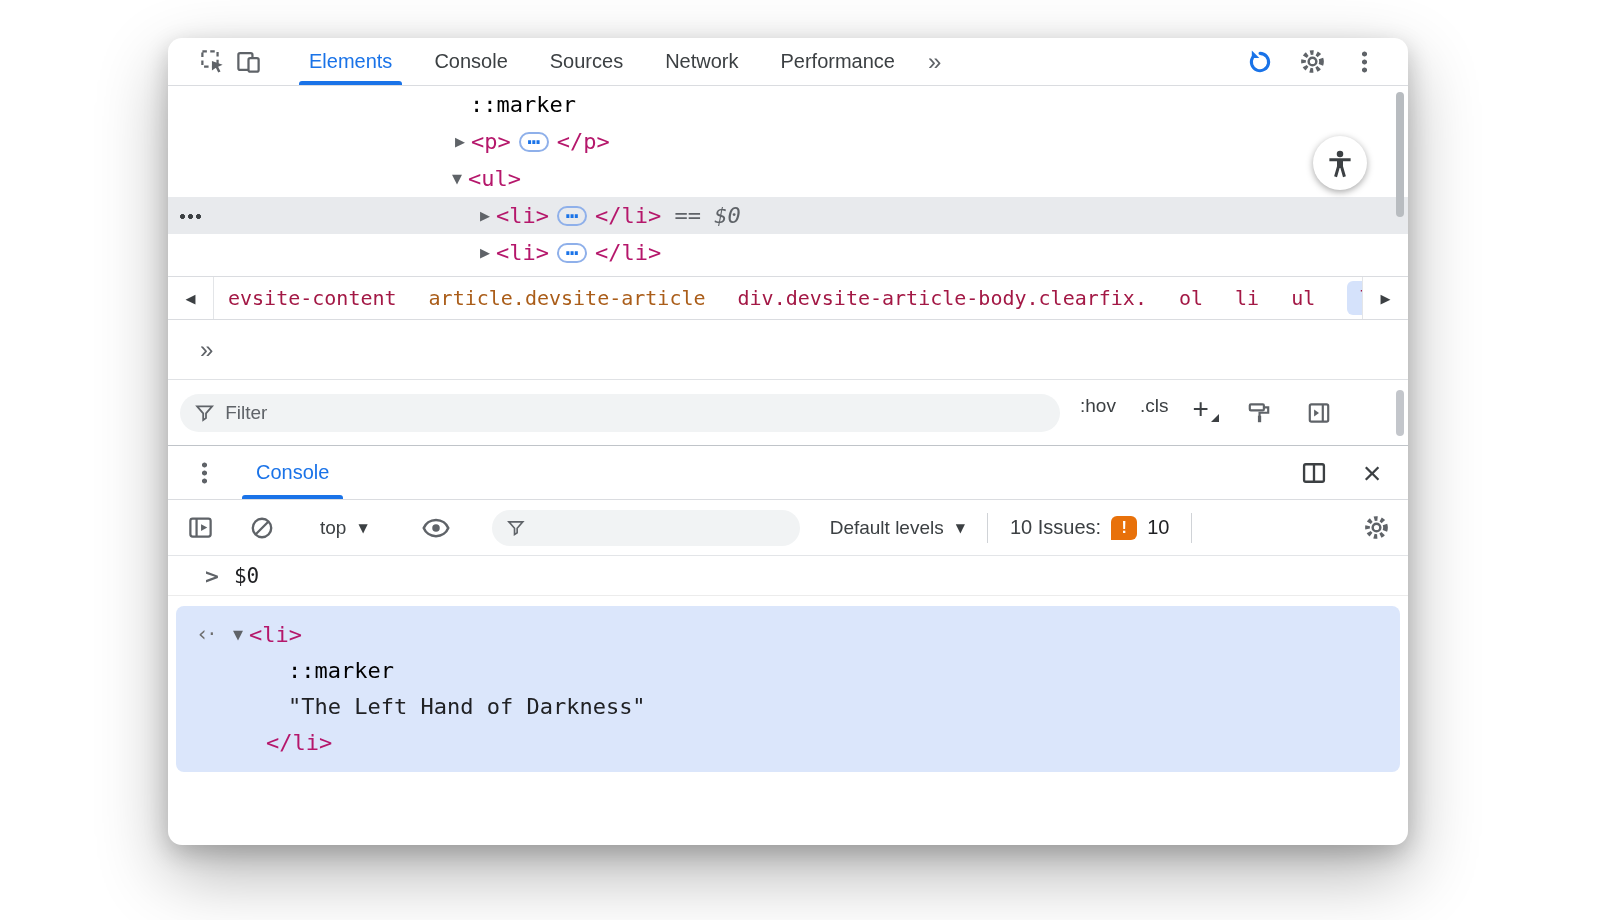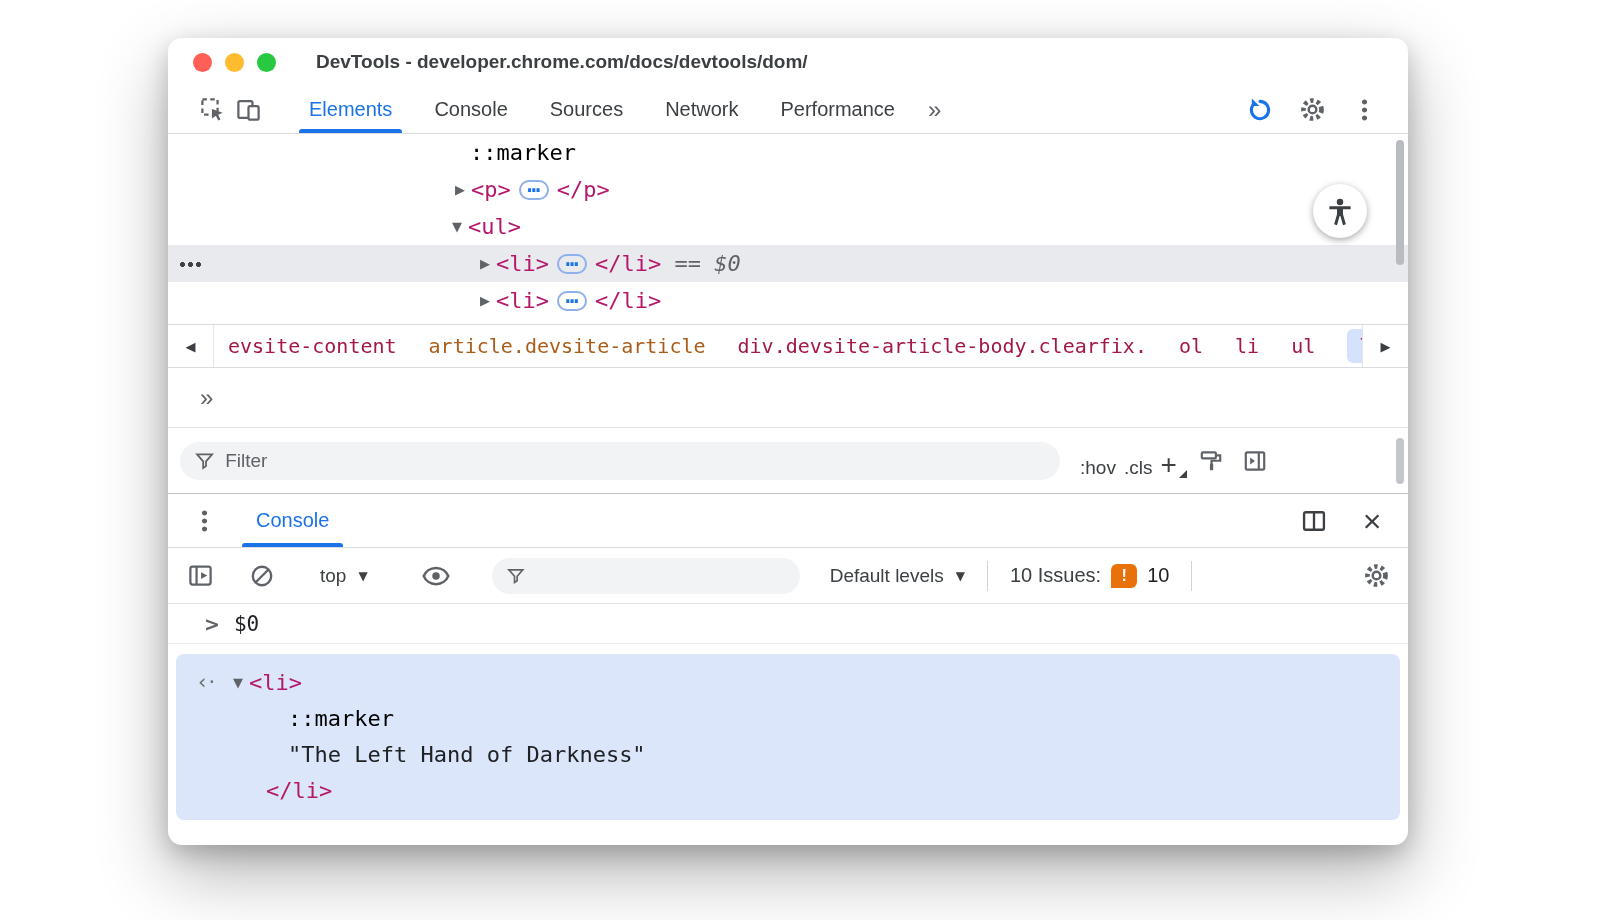--- a/index.html
+++ b/index.html
@@ -73,21 +73,21 @@
   .stab{position:relative;display:flex;align-items:center;padding:0 4px;margin-right:46px;font-size:20px;color:#202124;white-space:nowrap;}
   .stab.active{color:#1a73e8;}
   .stab.active::after{content:"";position:absolute;left:-12px;right:-12px;bottom:0;height:4px;background:#1a73e8;border-radius:3px 3px 0 0;}
   .styles-more{margin-left:2px;}
 
   
   .filter-row{height:66px;flex:0 0 auto;display:flex;align-items:center;border-bottom:1px solid #c0c4c9;padding:0 12px;position:relative;}
   .filter-input{width:880px;height:38px;border-radius:19px;background:#f1f3f4;display:flex;align-items:center;padding:0 14px;gap:10px;}
   .filter-input input{border:none;background:transparent;font-family:"Liberation Sans",sans-serif;font-size:19px;color:#3c4043;width:100%;}
   .filter-input input::placeholder{color:#5f6368;opacity:1;}
-  .filter-controls{display:flex;align-items:flex-end;margin-left:20px;gap:8px;}
+  .filter-controls{display:flex;align-items:flex-start;margin-left:20px;gap:24px;}
   .textbtn{font-size:19px;color:#3c4043;}
   .plus-btn{position:relative;font-size:28px;color:#3c4043;line-height:1;padding-right:8px;}
   .plus-btn::after{content:"";position:absolute;right:-2px;bottom:1px;border-style:solid;border-width:0 0 8px 8px;border-color:transparent transparent #3c4043 transparent;}
   .filter-scrollnub{position:absolute;right:4px;top:10px;width:8px;height:46px;border-radius:4px;background:#c3c6cb;}
 
   
   .console-header{height:54px;flex:0 0 auto;display:flex;align-items:center;border-bottom:1px solid #dadce0;padding:0 18px;}
   .console-tab{position:relative;height:100%;display:flex;align-items:center;margin-left:26px;padding:0 8px;font-size:20px;color:#1a73e8;}
   .console-tab::after{content:"";position:absolute;left:-6px;right:-6px;bottom:0;height:4px;background:#1a73e8;border-radius:3px 3px 0 0;}
   .console-header-right{margin-left:auto;display:flex;align-items:center;gap:22px;}
@@ -114,26 +114,20 @@
   .cl-0{padding-left:22px;}
   .cl-1{padding-left:112px;}
   .cl-2{padding-left:112px;}
   .cl-3{padding-left:90px;}
 </style>
 </head>
 <body>
 
 <div class="window">
 
-  <div class="titlebar">
-    <span class="light red"></span>
-    <span class="light yellow"></span>
-    <span class="light green"></span>
-    <span class="title">DevTools - developer.chrome.com/docs/devtools/dom/</span>
-  </div>
 
   <div class="main-toolbar">
     <button class="tool-btn">
       <svg viewBox="0 0 24 24" width="27" height="27">
         <rect x="3" y="3" width="13.5" height="13.5" fill="none" stroke="#5f6368" stroke-width="2" stroke-dasharray="4 3"></rect>
         <path d="M11.5 11.5l9.5 3.4-4 1.7 2.1 4.2-2 1-2.1-4.2-3.5 2.4z" fill="#5f6368"></path>
       </svg>
     </button>
     <button class="tool-btn">
       <svg viewBox="0 0 24 24" width="27" height="27">

